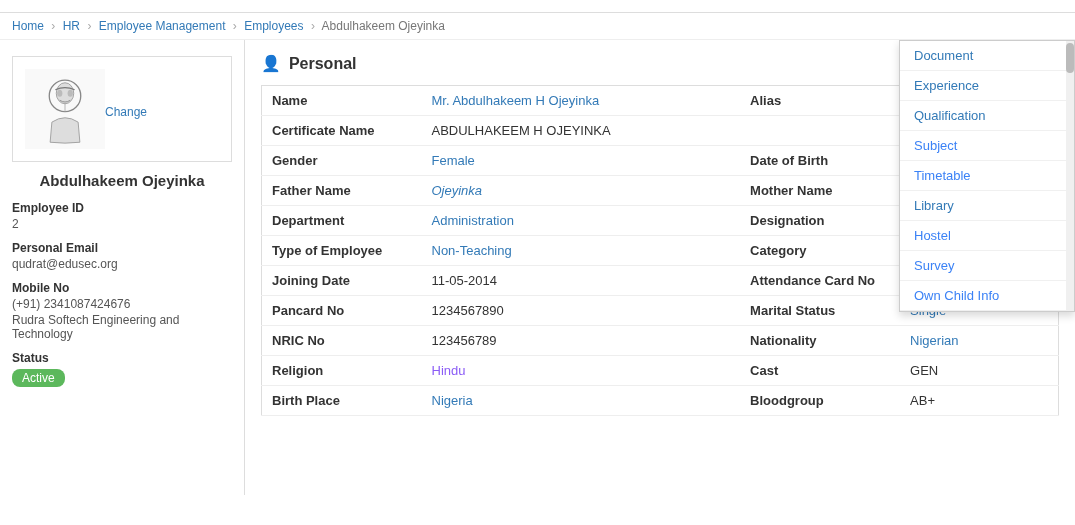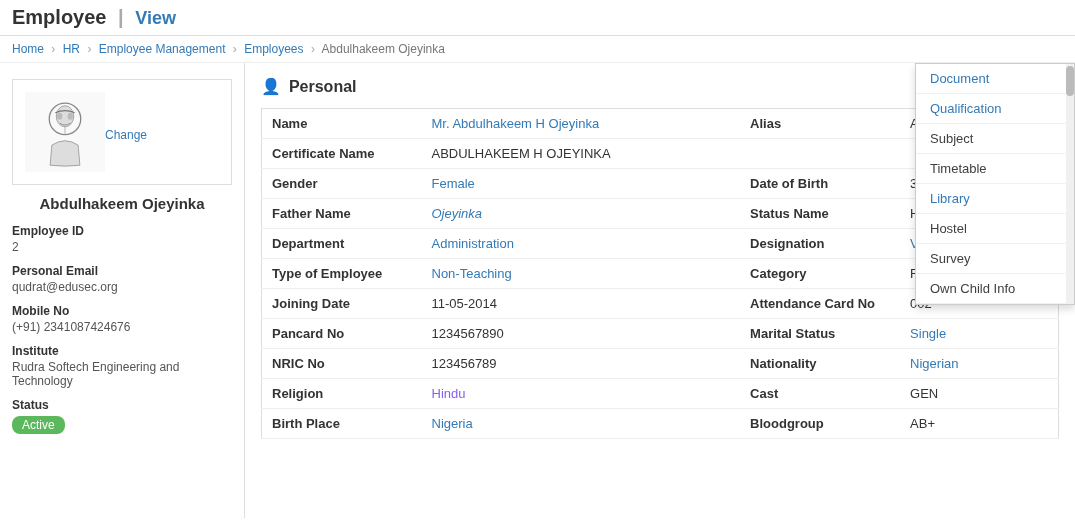--- a/index.html
+++ b/index.html
@@ -116,59 +116,54 @@
     }
     .info-table .field-label { font-weight: bold; width: 160px; color: #333; }
     .info-table .field-value-link { color: #337ab7; }
     .info-table .field-key { font-weight: bold; color: #333; width: 160px; }
 
     
     .dropdown-overlay {
       position: absolute;
       top: 0;
       right: 0;
-      width: 160px;
+      width: 176px;
       background: #fff;
       border: 1px solid #ccc;
       box-shadow: 0 4px 8px rgba(0,0,0,0.15);
       z-index: 100;
     }
     .dropdown-item {
       padding: 7px 14px;
       cursor: pointer;
       color: #337ab7;
       font-size: 13px;
       border-bottom: 1px solid #f0f0f0;
     }
-    .dropdown-item.plain { color: #404040; }
+    .dropdown-item.plain { color: #3b82f6; }
     .dropdown-scrollbar {
       position: absolute;
       right: 0;
       top: 0;
       width: 8px;
       height: 100%;
       background: #f0f0f0;
     }
     .dropdown-scrollbar-thumb {
       width: 8px;
       height: 30px;
       background: #bbb;
       border-radius: 4px;
       margin-top: 2px;
     }
   </style>
 </head>
 <body>
 
 <div class="page-header">
-  <div class="page-title">
-    <span>Employee</span>
-    <span class="separator">|</span>
-    <a href="#">View</a>
-  </div>
 </div>
 
 <div class="breadcrumb">
   <a href="#">Home</a>
   <span class="sep">›</span>
   <a href="#">HR</a>
   <span class="sep">›</span>
   <a href="#">Employee Management</a>
   <span class="sep">›</span>
   <a href="#">Employees</a>
@@ -200,21 +195,20 @@
     <div class="sidebar-info">
       <div class="info-label">Employee ID</div>
       <div class="info-value">2</div>
 
       <div class="info-label">Personal Email</div>
       <div class="info-value">qudrat@edusec.org</div>
 
       <div class="info-label">Mobile No</div>
       <div class="info-value">(+91) 2341087424676</div>
 
-      <div class="info-label">Institute</div>
       <div class="info-value">Rudra Softech Engineering and Technology</div>
 
       <div class="info-label">Status</div>
       <div class="status-badge">Active</div>
     </div>
   </div>
 
   <div class="content-area">
     <div class="section-title">
       <span class="person-icon">👤</span>
@@ -237,21 +231,21 @@
           </tr>
           <tr>
             <td class="field-label">Gender</td>
             <td class="field-value-link"><a href="#" style="color: rgb(51, 122, 183); text-decoration: none;">Female</a></td>
             <td class="field-key">Date of Birth</td>
             <td>30-06-1983</td>
           </tr>
           <tr>
             <td class="field-label">Father Name</td>
             <td class="field-value-link"><a href="#" style="color: rgb(51, 122, 183); text-decoration: none; font-style: italic;">Ojeyinka</a></td>
-            <td class="field-key">Status Name</td>
+            <td class="field-key">Mother Name</td>
             <td>Honai</td>
           </tr>
           <tr>
             <td class="field-label">Department</td>
             <td class="field-value-link"><a href="#" style="color: rgb(51, 122, 183); text-decoration: none;">Administration</a></td>
             <td class="field-key">Designation</td>
             <td class="field-value-link"><a href="#" style="color: rgb(51, 122, 183); text-decoration: none;">Vice Principal</a></td>
           </tr>
           <tr>
             <td class="field-label">Type of Employee</td>
@@ -288,20 +282,21 @@
             <td class="field-value-link"><a href="#" style="color: rgb(51, 122, 183); text-decoration: none;">Nigeria</a></td>
             <td class="field-key">Bloodgroup</td>
             <td>AB+</td>
           </tr>
         </tbody>
     </table>
 
     <div class="dropdown-overlay">
       <div id="dropdown-items-container">
           <div class="dropdown-item">Document</div>
+          <div class="dropdown-item">Experience</div>
           <div class="dropdown-item">Qualification</div>
           <div class="dropdown-item plain">Subject</div>
           <div class="dropdown-item plain">Timetable</div>
           <div class="dropdown-item">Library</div>
           <div class="dropdown-item plain">Hostel</div>
           <div class="dropdown-item plain">Survey</div>
           <div class="dropdown-item plain">Own Child Info</div>
         </div>
       <div class="dropdown-scrollbar">
         <div class="dropdown-scrollbar-thumb"></div>

